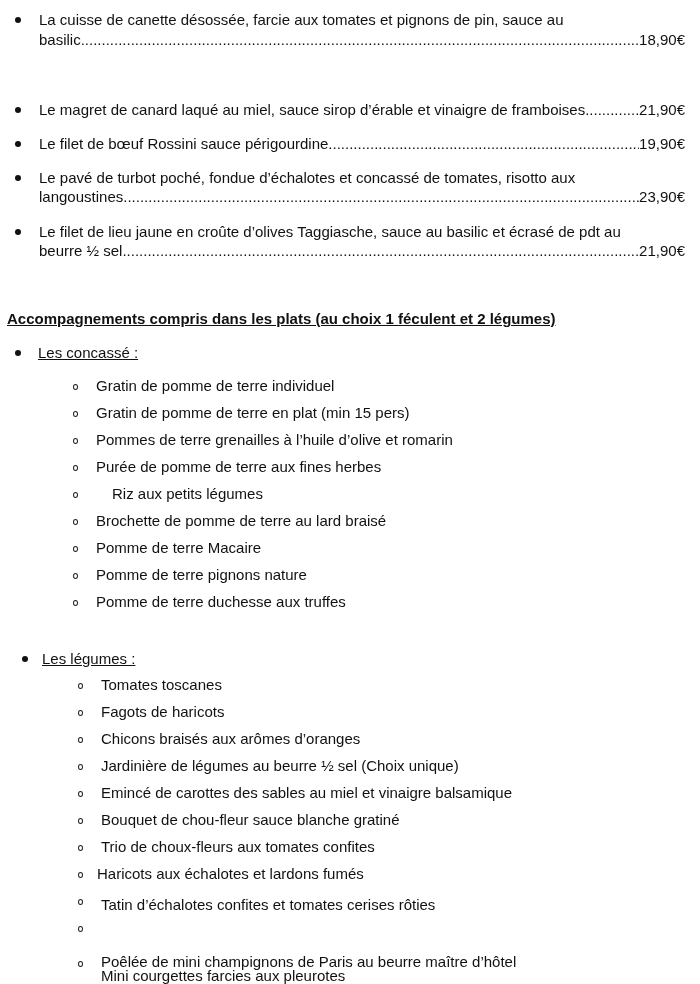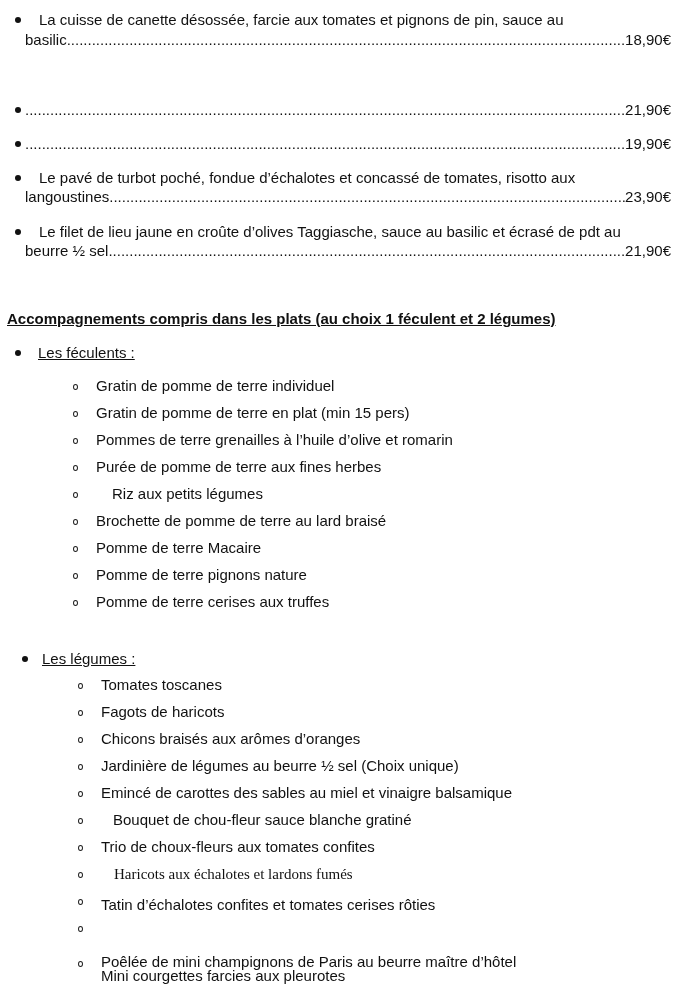--- a/index.html
+++ b/index.html
@@ -2,21 +2,21 @@
 <html><head>
 <meta charset="utf-8">
 <style>
   html, body { margin:0; padding:0; background:#ffffff; }
   body { width:700px; height:984px; position:relative; overflow:hidden;
          font-family:"Liberation Sans", sans-serif; font-size:15px; color:#111111; }
   .line { position:absolute; white-space:nowrap; line-height:18px; }
   .bullet { position:absolute; width:6px; height:6px; border-radius:50%; background:#111; }
   .circ { position:absolute; width:5px; height:6px; border:1px solid #222; border-radius:50%; box-sizing:border-box; }
   .dishtext { position:absolute; left:39px; line-height:18px; white-space:nowrap; }
-  .priceline { position:absolute; left:25px; width:646px; display:flex; line-height:18px; white-space:nowrap; overflow:hidden; }
+  .priceline { position:absolute; left:39px; width:646px; display:flex; line-height:18px; white-space:nowrap; overflow:hidden; }
   .priceline .dots { flex:1; overflow:hidden; white-space:nowrap; }
   .priceline .price { flex:none; }
   .u { text-decoration:underline; }
   .b { font-weight:bold; }
 </style>
 </head>
 <body>
 
 <div>
   <span class="bullet" style="left:15px;top:17px;"></span>
@@ -24,28 +24,30 @@
   <div class="priceline" style="top:31px;">
     <span>basilic</span>
     <span class="dots">....................................................................................................................................................................................</span>
     <span class="price">18,90€</span>
   </div>
 </div>
 
 <div>
   <span class="bullet" style="left:15px;top:107px;"></span>
   <div class="priceline" style="top:101px;">
+    <span>Le magret de canard laqué au miel, sauce sirop d’érable et vinaigre de framboises</span>
     <span class="dots">....................................................................................................................................................................................</span>
     <span class="price">21,90€</span>
   </div>
 </div>
 
 <div>
   <span class="bullet" style="left:15px;top:141px;"></span>
   <div class="priceline" style="top:135px;">
+    <span>Le filet de bœuf Rossini sauce périgourdine</span>
     <span class="dots">....................................................................................................................................................................................</span>
     <span class="price">19,90€</span>
   </div>
 </div>
 
 <div>
   <span class="bullet" style="left:15px;top:175px;"></span>
   <div class="dishtext" style="top:169px;">Le pavé de turbot poché, fondue d’échalotes et concassé de tomates, risotto aux</div>
   <div class="priceline" style="top:188px;">
     <span>langoustines</span>
@@ -60,62 +62,62 @@
   <div class="priceline" style="top:242px;">
     <span>beurre ½ sel</span>
     <span class="dots">....................................................................................................................................................................................</span>
     <span class="price">21,90€</span>
   </div>
 </div>
 
 <div class="line b u" style="left:7px;top:310px;">Accompagnements compris dans les plats (au choix 1 féculent et 2 légumes)</div>
 
 <span class="bullet" style="left:15px;top:350px;"></span>
-<div class="line u" style="left:38px;top:344px;">Les féculents :</div>
+<div class="line u" style="left:38px;top:344px;">Les concassé :</div>
 
 <div>
   <span class="circ" style="left:73px;top:384px;"></span>
   <div class="line" style="left:96px;top:377px;">Gratin de pomme de terre individuel</div>
   <span class="circ" style="left:73px;top:411px;"></span>
   <div class="line" style="left:96px;top:404px;">Gratin de pomme de terre en plat (min 15 pers)</div>
   <span class="circ" style="left:73px;top:438px;"></span>
   <div class="line" style="left:96px;top:431px;">Pommes de terre grenailles à l’huile d’olive et romarin</div>
   <span class="circ" style="left:73px;top:465px;"></span>
   <div class="line" style="left:96px;top:458px;">Purée de pomme de terre aux fines herbes</div>
   <span class="circ" style="left:73px;top:492px;"></span>
   <div class="line" style="left:96px;top:485px;margin-left:16px;">Riz aux petits légumes</div>
   <span class="circ" style="left:73px;top:519px;"></span>
   <div class="line" style="left:96px;top:512px;">Brochette de pomme de terre au lard braisé</div>
   <span class="circ" style="left:73px;top:546px;"></span>
   <div class="line" style="left:96px;top:539px;">Pomme de terre Macaire</div>
   <span class="circ" style="left:73px;top:573px;"></span>
   <div class="line" style="left:96px;top:566px;">Pomme de terre pignons nature</div>
   <span class="circ" style="left:73px;top:600px;"></span>
-  <div class="line" style="left:96px;top:593px;">Pomme de terre cerises aux truffes</div>
+  <div class="line" style="left:96px;top:593px;">Pomme de terre duchesse aux truffes</div>
 </div>
 
 <span class="bullet" style="left:22px;top:656px;"></span>
 <div class="line u" style="left:42px;top:650px;">Les légumes :</div>
 
 <div>
   <span class="circ" style="left:78px;top:683px;"></span>
   <div class="line" style="left:101px;top:676px;">Tomates toscanes</div>
   <span class="circ" style="left:78px;top:710px;"></span>
   <div class="line" style="left:101px;top:703px;">Fagots de haricots</div>
   <span class="circ" style="left:78px;top:737px;"></span>
   <div class="line" style="left:101px;top:730px;">Chicons braisés aux arômes d’oranges</div>
   <span class="circ" style="left:78px;top:764px;"></span>
   <div class="line" style="left:101px;top:757px;">Jardinière de légumes au beurre ½ sel (Choix unique)</div>
   <span class="circ" style="left:78px;top:791px;"></span>
   <div class="line" style="left:101px;top:784px;">Emincé de carottes des sables au miel et vinaigre balsamique</div>
   <span class="circ" style="left:78px;top:818px;"></span>
-  <div class="line" style="left:113px;top:811px;">Bouquet de chou-fleur sauce blanche gratiné</div>
+  <div class="line" style="left:101px;top:811px;">Bouquet de chou-fleur sauce blanche gratiné</div>
   <span class="circ" style="left:78px;top:845px;"></span>
   <div class="line" style="left:101px;top:838px;">Trio de choux-fleurs aux tomates confites</div>
   <span class="circ" style="left:78px;top:872px;"></span>
-  <div class="line" style="left:114px;top:865px;font-family:Liberation Serif, serif;">Haricots aux échalotes et lardons fumés</div>
+  <div class="line" style="left:97px;top:865px;">Haricots aux échalotes et lardons fumés</div>
   <span class="circ" style="left:78px;top:899px;"></span>
   <div class="line" style="left:101px;top:896px;">Tatin d’échalotes confites et tomates cerises rôties</div>
   <span class="circ" style="left:78px;top:926px;"></span>
   <div class="line" style="left:101px;top:967px;">Mini courgettes farcies aux pleurotes</div>
   <span class="circ" style="left:78px;top:961px;"></span>
   <div class="line" style="left:101px;top:953px;">Poêlée de mini champignons de Paris au beurre maître d’hôtel</div>
 </div>
 
 </body></html>

